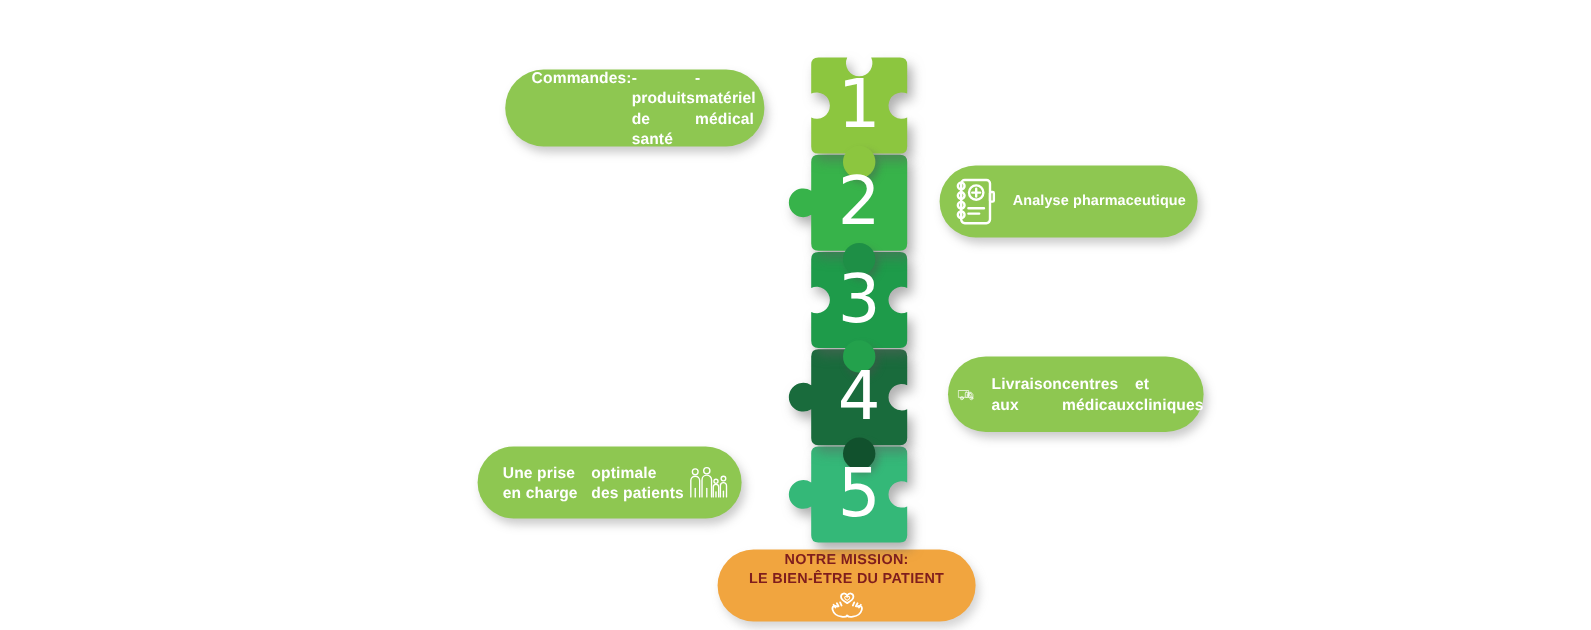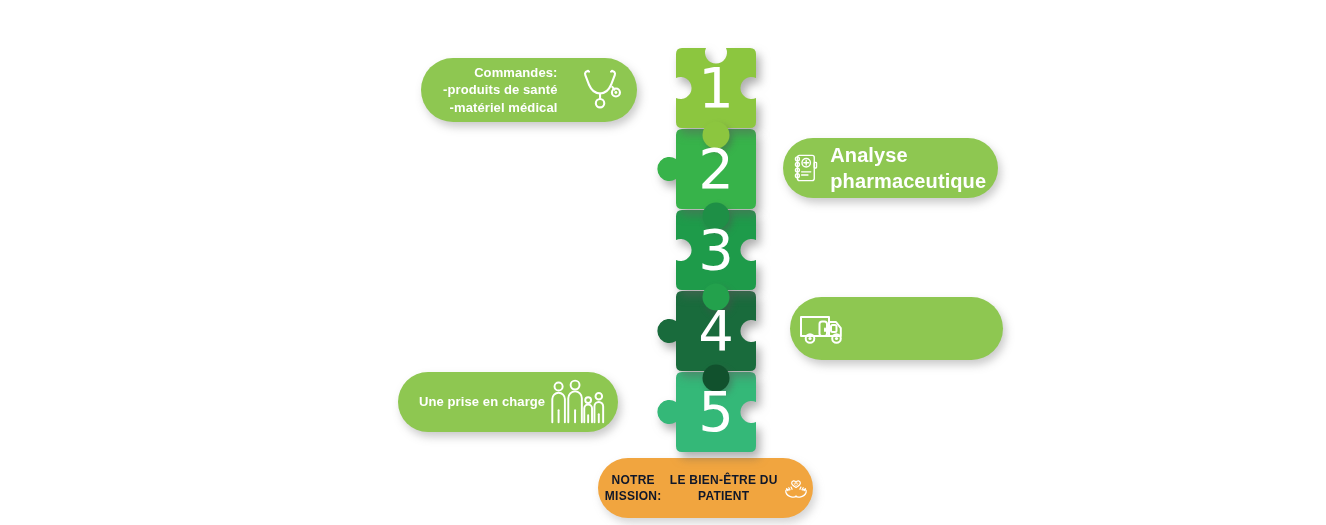--- a/index.html
+++ b/index.html
@@ -25,41 +25,41 @@
     color:#fff;font-size:56px;font-weight:400;line-height:80px;
     font-family:"DejaVu Sans",sans-serif;pointer-events:none;
   }
   .num.n1{top:48px;}.num.n2{top:129px;}.num.n3{top:210px;}.num.n4{top:291px;}.num.n5{top:372px;}
   
   .pill{
     position:absolute;background:#8EC751;border-radius:34px;
     box-shadow:3px 5px 8px rgba(140,140,140,.45);
     display:flex;align-items:center;color:#fff;font-weight:bold;z-index:5;
   }
-  .pill .txt{display:flex;flex-direction:column;font-size:13px;line-height:1.32;letter-spacing:.1px;align-items:flex-end;}
+  .pill .txt{display:flex;flex-direction:row;font-size:13px;line-height:1.32;letter-spacing:.1px;}
   .pill1{left:421px;top:58px;width:214px;height:64px;padding-left:2px;}
   .pill1 .txt{margin-left:20px;}
   .pill1 .ic{margin-left:auto;margin-right:14px;}
   .pill2{left:783px;top:138px;width:215px;height:60px;}
   .pill2 .ic{margin-left:6px;}
-  .pill2 .txt{margin-left:9px;font-size:20px;}
+  .pill2 .txt{margin-left:9px;font-size:12px;}
   .pill3{left:425px;top:218px;width:218px;height:65px;}
   .pill3 .txt{margin-left:24px;}
   .pill3 .ic{margin-left:auto;margin-right:8px;}
   .pill4{left:790px;top:297px;width:213px;height:63px;}
   .pill4 .ic{margin-left:8px;}
   .pill4 .txt{margin-left:11px;}
   .pill5{left:398px;top:372px;width:220px;height:60px;}
   .pill5 .txt{margin-left:21px;}
   .pill5 .ic{margin-left:auto;margin-right:10px;}
   .mission{
     position:absolute;left:598px;top:458px;width:215px;height:60px;background:#F1A53F;
     border-radius:33px;box-shadow:3px 5px 8px rgba(150,150,150,.4);
-    display:flex;flex-direction:row;align-items:center;justify-content:center;
-    color:#0f172a;font-weight:bold;font-size:12px;line-height:1.35;letter-spacing:.25px;
+    display:flex;flex-direction:column;align-items:center;justify-content:center;
+    color:#7f1d1d;font-weight:bold;font-size:12px;line-height:1.35;letter-spacing:.25px;
     text-align:center;z-index:5;
   }
   .mission .ic{margin-top:1px;}
   svg{display:block;}
 </style>
 </head>
 <body>
 
 <div class="stage">
 
@@ -139,25 +139,31 @@
       <rect x="3" y="9" width="28" height="19"></rect>
       <rect x="21.5" y="13.5" width="7.5" height="14.5" rx="2.5"></rect>
       <path d="M27 20.5 V23"></path>
       <path d="M31 14 H38 L42.8 20.2 V28 H31 Z"></path>
       <rect x="33" y="17" width="5.5" height="7" rx="1.5"></rect>
       <circle cx="12" cy="30.5" r="4.3"></circle>
         <circle cx="12" cy="30.5" r="1.6" fill="#fff" stroke="none"></circle>
       <circle cx="38.5" cy="30.5" r="4.3"></circle>
         <circle cx="38.5" cy="30.5" r="1.6" fill="#fff" stroke="none"></circle>
     </svg>
+    <div class="txt">
+      <span>Livraison aux</span>
+      <span>centres médicaux</span>
+      <span>et cliniques</span>
+    </div>
   </div>
 
   <div class="pill pill5">
     <div class="txt">
       <span>Une prise en charge</span>
+      <span>optimale des patients</span>
     </div>
     <svg class="ic" width="62" height="49" viewBox="0 0 64 50" fill="none" stroke="#fff" stroke-width="2" stroke-linecap="round" stroke-linejoin="round">
       <circle cx="13" cy="8.5" r="4.2"></circle>
       <path d="M6.5 45.5 V21.5 A6.5 6.5 0 0 1 19.5 21.5 V45.5"></path>
       <path d="M13 33 V45.5"></path>
       <circle cx="30" cy="7" r="4.6"></circle>
       <path d="M23 45.5 V20.5 A7 7 0 0 1 37 20.5 V45.5"></path>
       <path d="M30 33 V45.5"></path>
       <circle cx="43.5" cy="22.5" r="3"></circle>
       <path d="M39.5 45.5 V31 A4 4 0 0 1 47.5 31 V45.5"></path>

